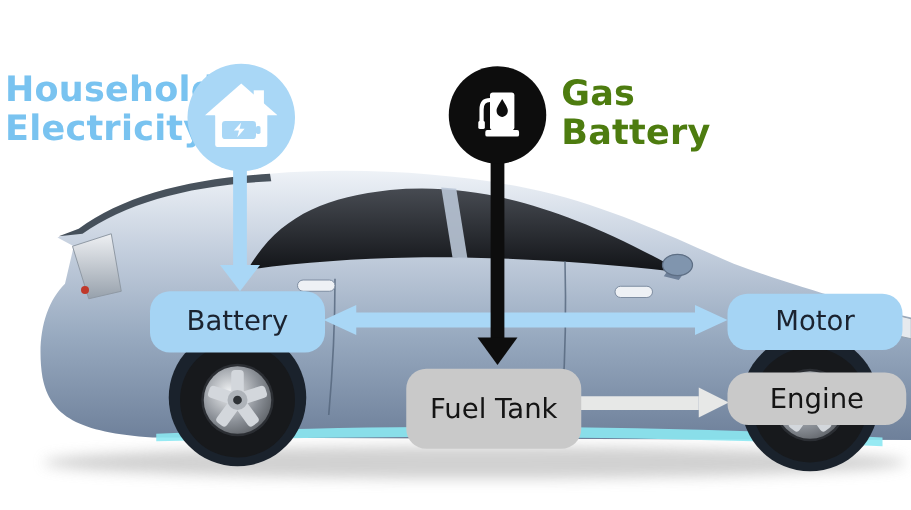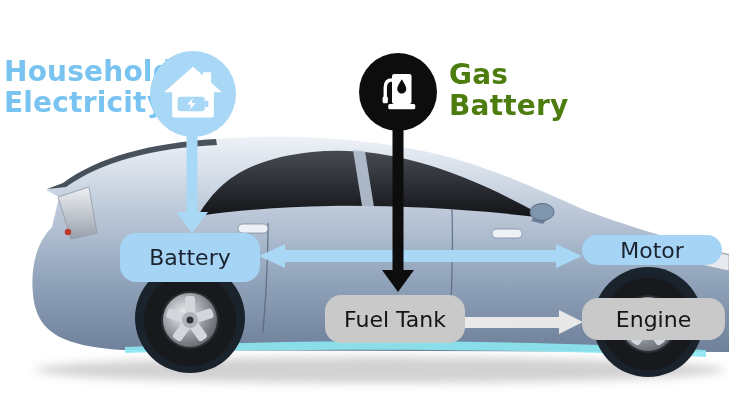--- a/index.html
+++ b/index.html
@@ -20,23 +20,23 @@
   }
   .circle-household{left:150px;top:51px;width:86px;height:86px;background:#A9D7F6;}
   .circle-gas{left:359px;top:53px;width:78px;height:78px;background:#0d0d0d;}
   .node{
     position:absolute;border-radius:16px;display:flex;
     align-items:center;justify-content:center;font-size:22px;
   }
   .node-blue{background:#A5D4F4;color:#1b2330;}
   .node-gray{background:#C9C9C9;color:#141414;}
   .node-battery{left:120px;top:233px;width:140px;height:49px;}
-  .node-motor{left:582px;top:235px;width:140px;height:30px;}
-  .node-fueltank{left:325px;top:295px;width:140px;height:48px;}
-  .node-engine{left:582px;top:298px;width:143px;height:42px;}
+  .node-motor{left:582px;top:235px;width:140px;height:45px;}
+  .node-fueltank{left:325px;top:295px;width:140px;height:64px;}
+  .node-engine{left:582px;top:298px;width:143px;height:42px;border-radius:17px;}
 </style>
 </head>
 <body>
 
 <div id="stage">
 
   <svg class="layer" width="729" height="408" viewBox="0 0 729 408">
     <defs>
       <linearGradient id="bodyGrad" x1="0" y1="0" x2="0" y2="1">
         <stop offset="0" stop-color="#eef2f7"></stop>

